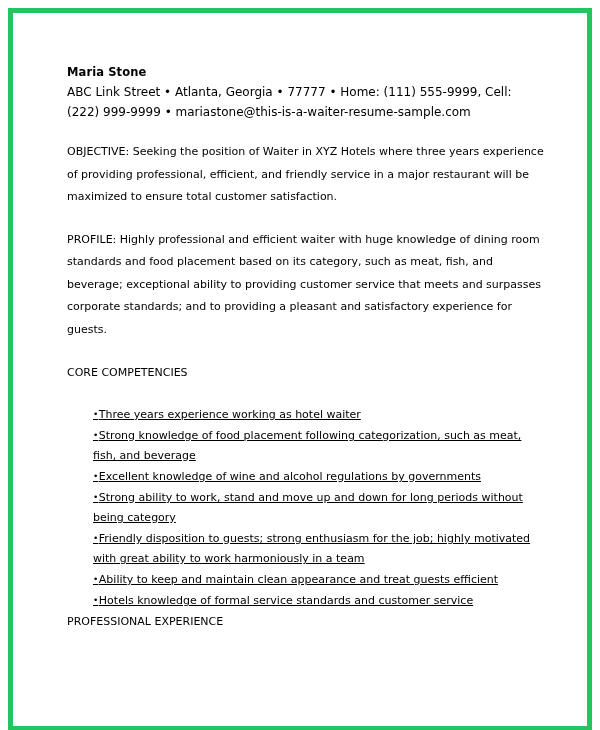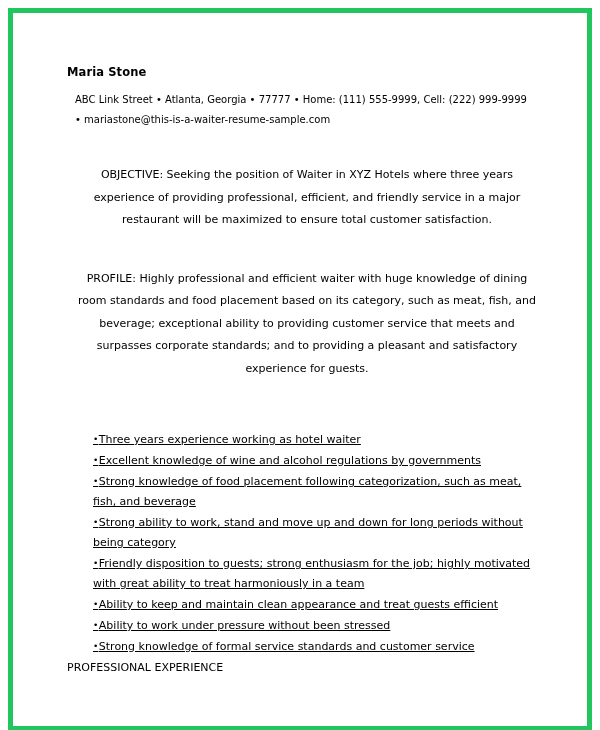--- a/index.html
+++ b/index.html
@@ -34,32 +34,32 @@
 
   .name {
     font-size: 11.5px;
     font-weight: bold;
     line-height: 19px;
     letter-spacing: 0.1px;
     margin: 0 0 1px 0;
   }
 
   .contact {
-    font-size: 10px;
+    font-size: 12px;
     line-height: 19.5px;
-    margin: 8px;
+    margin: 0;
     max-width: 452px;
   }
 
   .para {
     font-size: 11px;
     line-height: 22.5px;
-    margin: 8px;
+    margin: 0;
     max-width: 480px;
-    text-align: center;
+    text-align: left;
   }
 
   .gap-objective { height: 19px; }
   .gap-profile   { height: 20px; }
   .gap-core      { height: 21px; }
   .gap-bullets   { height: 20px; }
 
   .section-head {
     font-size: 11px;
     line-height: 22px;
@@ -100,30 +100,30 @@
     <div class="gap-objective"></div>
 
     <div class="para">OBJECTIVE: Seeking the position of Waiter in XYZ Hotels where three years experience of providing professional, efficient, and friendly service in a major restaurant will be maximized to ensure total customer satisfaction.</div>
 
     <div class="gap-profile"></div>
 
     <div class="para">PROFILE: Highly professional and efficient waiter with huge knowledge of dining room standards and food placement based on its category, such as meat, fish, and beverage; exceptional ability to providing customer service that meets and surpasses corporate standards; and to providing a pleasant and satisfactory experience for guests.</div>
 
     <div class="gap-core"></div>
 
+    <div class="section-head">CORE COMPETENCIES</div>
 
     <div class="gap-bullets"></div>
 
     <ul class="bullets" id="competency-list">
         <li><span class="bullet-mark">•</span><span>Three years experience working as hotel waiter</span></li>
+        <li><span class="bullet-mark">•</span><span>Strong knowledge of food placement following categorization, such as meat, fish, and beverage</span></li>
         <li><span class="bullet-mark">•</span><span>Excellent knowledge of wine and alcohol regulations by governments</span></li>
-        <li><span class="bullet-mark">•</span><span>Strong knowledge of food placement following categorization, such as meat, fish, and beverage</span></li>
         <li><span class="bullet-mark">•</span><span>Strong ability to work, stand and move up and down for long periods without being category</span></li>
-        <li><span class="bullet-mark">•</span><span>Friendly disposition to guests; strong enthusiasm for the job; highly motivated with great ability to treat harmoniously in a team</span></li>
+        <li><span class="bullet-mark">•</span><span>Friendly disposition to guests; strong enthusiasm for the job; highly motivated with great ability to work harmoniously in a team</span></li>
         <li><span class="bullet-mark">•</span><span>Ability to keep and maintain clean appearance and treat guests efficient</span></li>
-        <li><span class="bullet-mark">•</span><span>Ability to work under pressure without been stressed</span></li>
-        <li><span class="bullet-mark">•</span><span>Strong knowledge of formal service standards and customer service</span></li>
+        <li><span class="bullet-mark">•</span><span>Hotels knowledge of formal service standards and customer service</span></li>
       </ul>
 
     <div class="section-head">PROFESSIONAL EXPERIENCE</div>
 
   </div>
 </div>
 
 </body></html>

